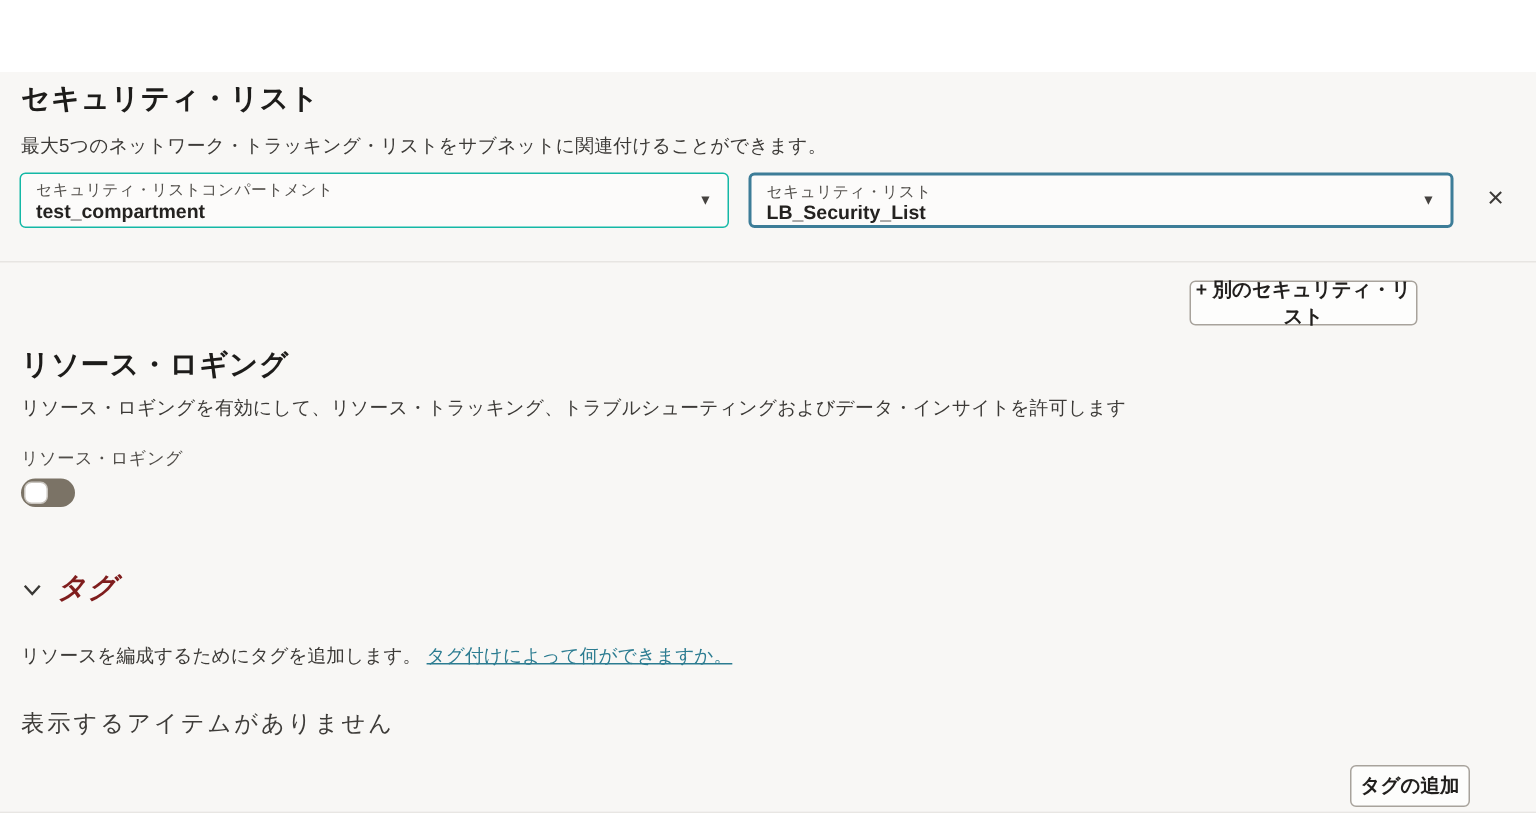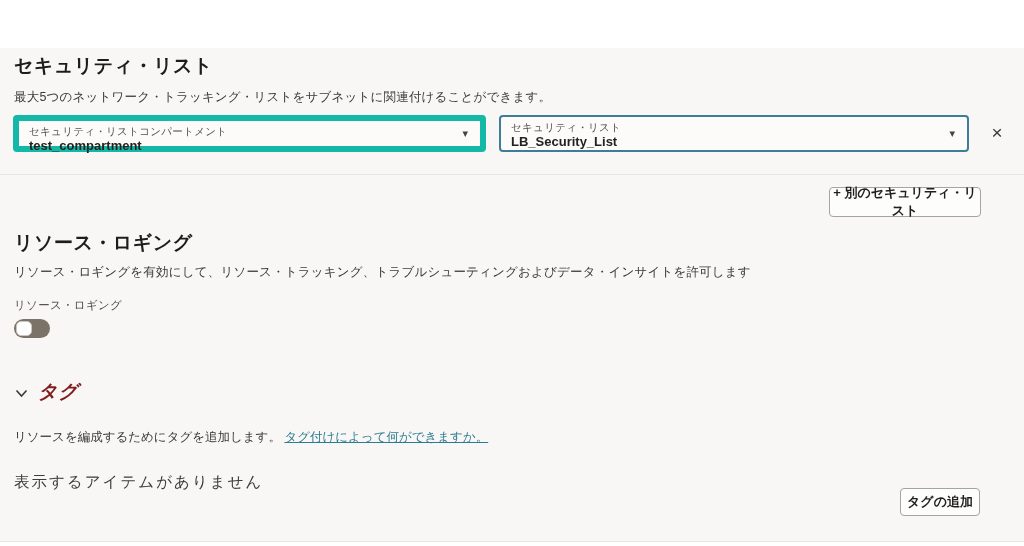--- a/index.html
+++ b/index.html
@@ -33,21 +33,21 @@
     color: #3c3a37;
     letter-spacing: 0.2px;
   }
   .select-box {
     position: absolute;
     top: 67px;
     height: 37px;
     border-radius: 4px;
     background: #fcfbfa;
   }
-  .select-box.normal { border: 6px solid #14b8a6; }
+  .select-box.normal { border: 1px solid #14b8a6; }
   .select-box.focused { border: 2px solid #3d7d98; }
   .select-label {
     position: absolute;
     left: 10px; top: 4px;
     font-size: 10.5px;
     color: #53504c;
     letter-spacing: 0.3px;
   }
   .select-value {
     position: absolute;
@@ -198,21 +198,21 @@
   <div class="select-box focused" style="left:499px; width:470px;">
     <span class="select-label">セキュリティ・リスト</span>
     <span class="select-value">LB_Security_List</span>
     <span class="caret">▾</span>
   </div>
 
   <div class="close-x">×</div>
 
   <div class="divider" style="top:126px;"></div>
 
-  <button class="btn-secondary" style="left:829px; top:139px; width:152px; height:30px;">+ 別のセキュリティ・リスト</button>
+  <button class="btn-secondary" style="left:793px; top:139px; width:152px; height:30px;">+ 別のセキュリティ・リスト</button>
 
   <div class="h-large" style="left:14px; top:182px;">リソース・ロギング</div>
 
   <div class="desc" style="left:14px; top:216px;">リソース・ロギングを有効にして、リソース・トラッキング、トラブルシューティングおよびデータ・インサイトを許可します</div>
 
   <div class="small-label" style="left:14px; top:250px;">リソース・ロギング</div>
 
   <div class="toggle">
     <div class="toggle-knob"></div>
   </div>
@@ -223,21 +223,21 @@
 
   <div class="tags-title">タグ</div>
 
   <div class="tags-desc">
     <span>リソースを編成するためにタグを追加します。</span>
     <span class="tags-link">タグ付けによって何ができますか。</span>
   </div>
 
   <div class="empty-msg">表示するアイテムがありません</div>
 
-  <button class="btn-secondary" style="left:900px; top:440px; width:80px; height:28px;">タグの追加</button>
+  <button class="btn-secondary" style="left:900px; top:462px; width:80px; height:28px;">タグの追加</button>
 
   <div class="footer-area"></div>
 
   <div class="cancel-btn">取消</div>
 
   <button class="btn-primary">サブネットの作成</button>
 
   <div class="annotation-box"></div>
 
 </div>

